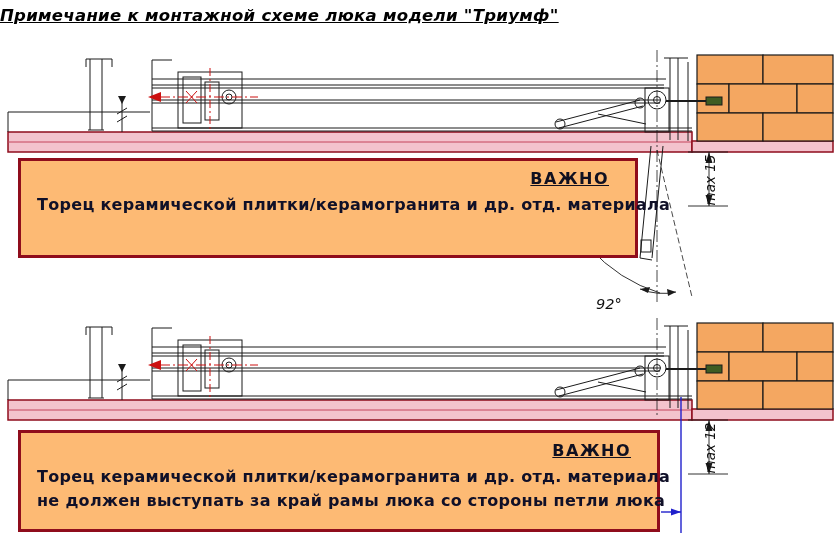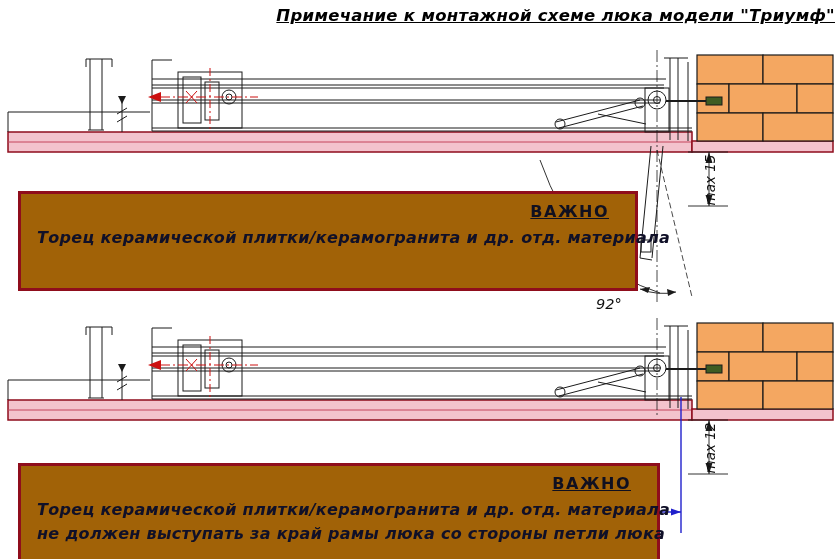--- a/index.html
+++ b/index.html
@@ -1,41 +1,41 @@
 <!DOCTYPE html>
 <html><head>
 <meta charset="utf-8">
 <style>
   * { margin:0; padding:0; box-sizing:border-box; }
   html,body { width:835px; height:559px; background:#ffffff; overflow:hidden;
               font-family:"DejaVu Sans", sans-serif; }
   .page { position:absolute; top:0; left:0; width:835px; height:559px; }
 
   .title {
-    position:absolute; top:6px; left:0; width:100%; text-align:right;
+    position:absolute; top:6px; left:0; width:100%; text-align:left;
     font-style:italic; font-weight:bold; font-size:16.5px; color:#000;
     text-decoration:underline; letter-spacing:.3px;
   }
 
   svg.lines { position:absolute; top:0; left:0; }
 
   .note-box {
-    position:absolute; background:#a16207; border:3px solid #8f0d1c;margin-top:33px;
+    position:absolute; background:#fdba74; border:3px solid #8f0d1c;
   }
   .box1 { left:18px; top:158px;  width:620px; height:100px; }
   .box2 { left:18px; top:430px;  width:642px; height:102px; }
 
   .vazhno {
     position:absolute; top:8px; right:26px;
     font-size:16px; font-weight:bold; letter-spacing:1.5px;
     text-decoration:underline; color:#101020;
   }
   .note-text {
     position:absolute; left:16px; top:32px;
-    font-style:italic; font-weight:bold; font-size:16px; line-height:24px;
+    font-weight:bold; font-size:16px; line-height:24px;
     color:#101028; letter-spacing:.3px; white-space:nowrap;
   }
 
   .angle-label {
     position:absolute; left:596px; top:270px;
     font-style:italic; font-size:14.5px; color:#101010;margin-top:26px;
   }
 
   .dim-label {
     position:absolute; width:56px; height:16px; text-align:center;

